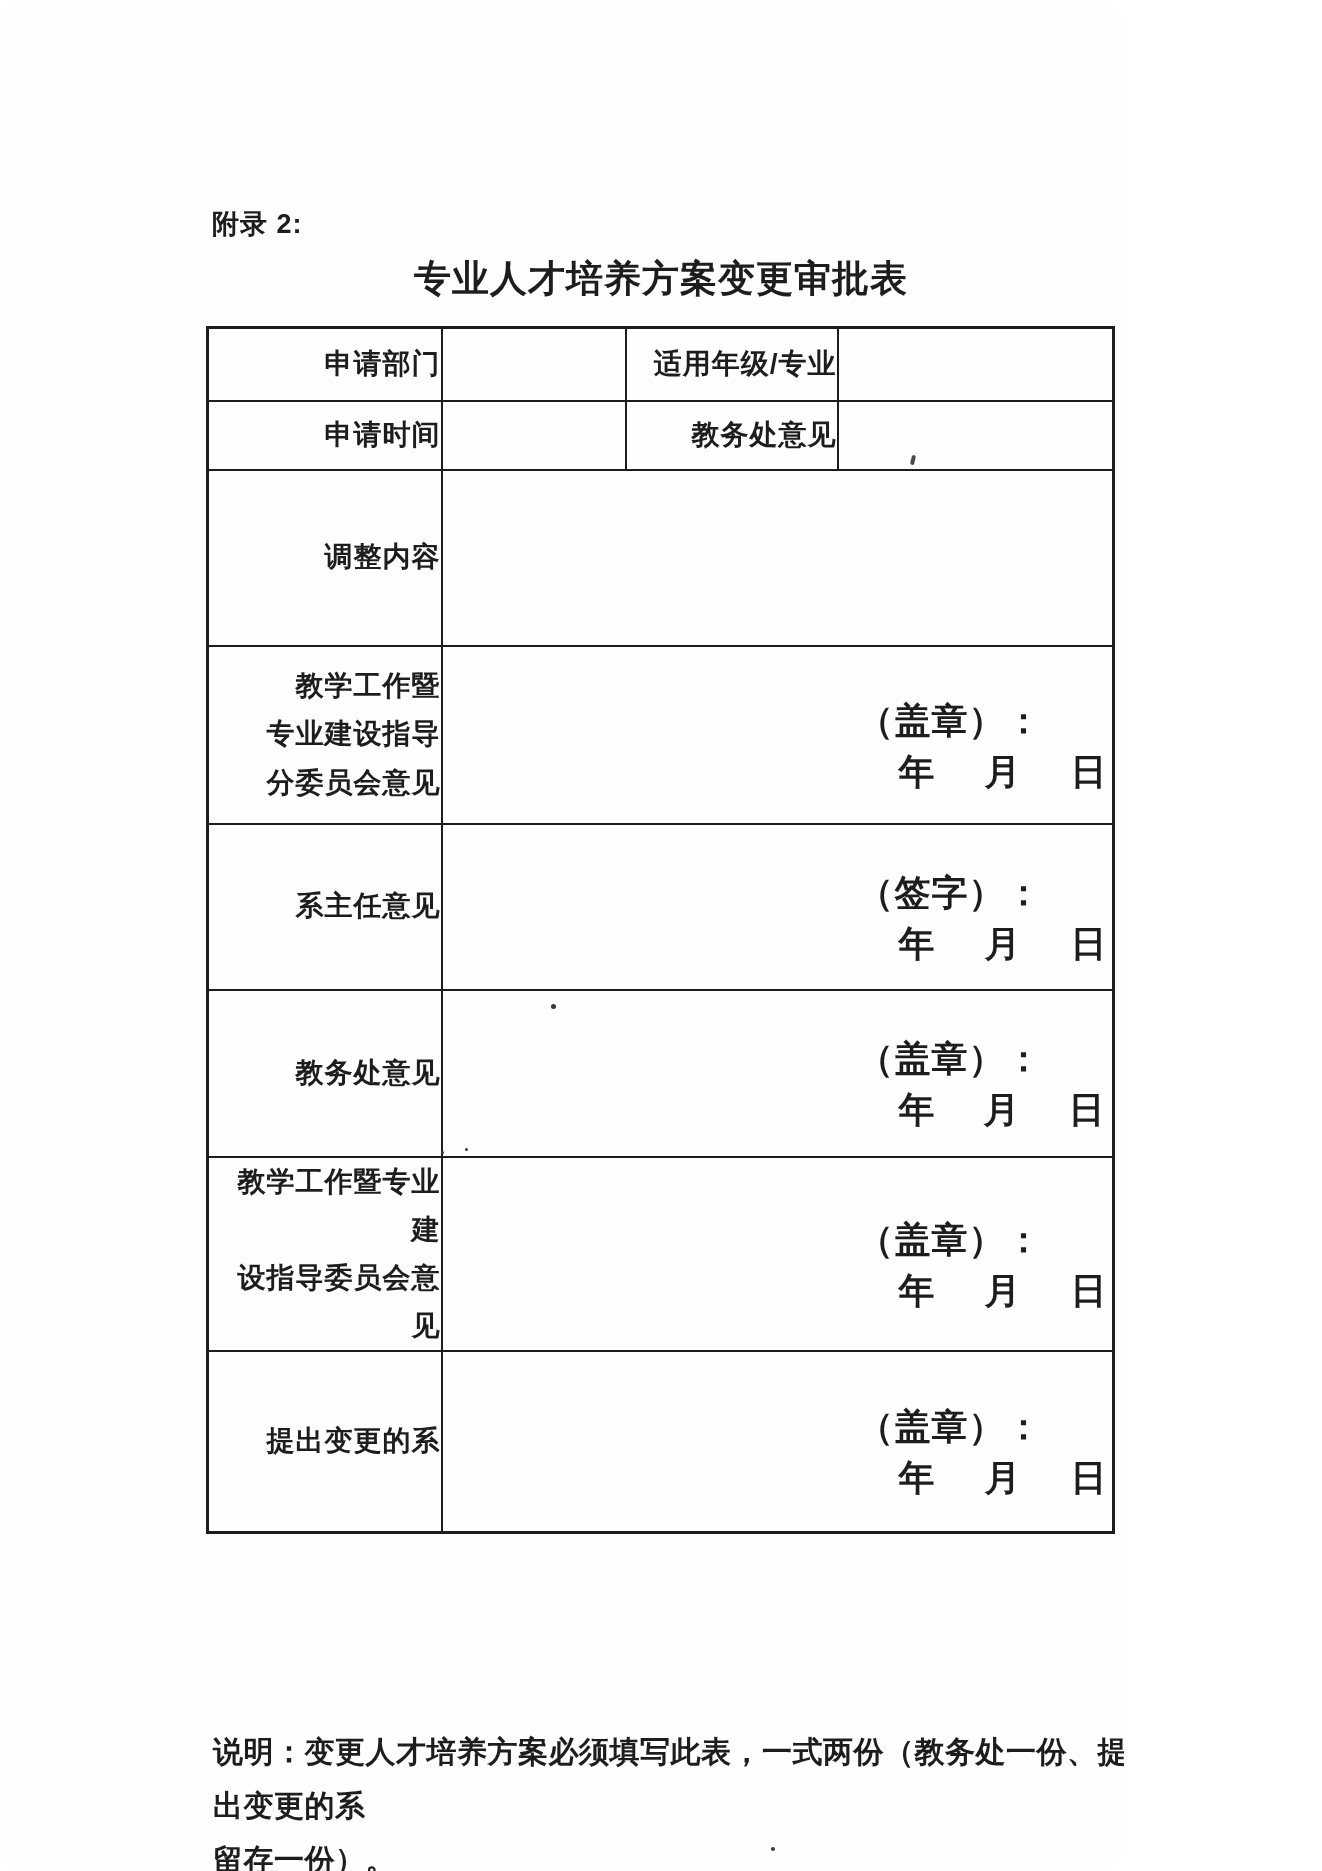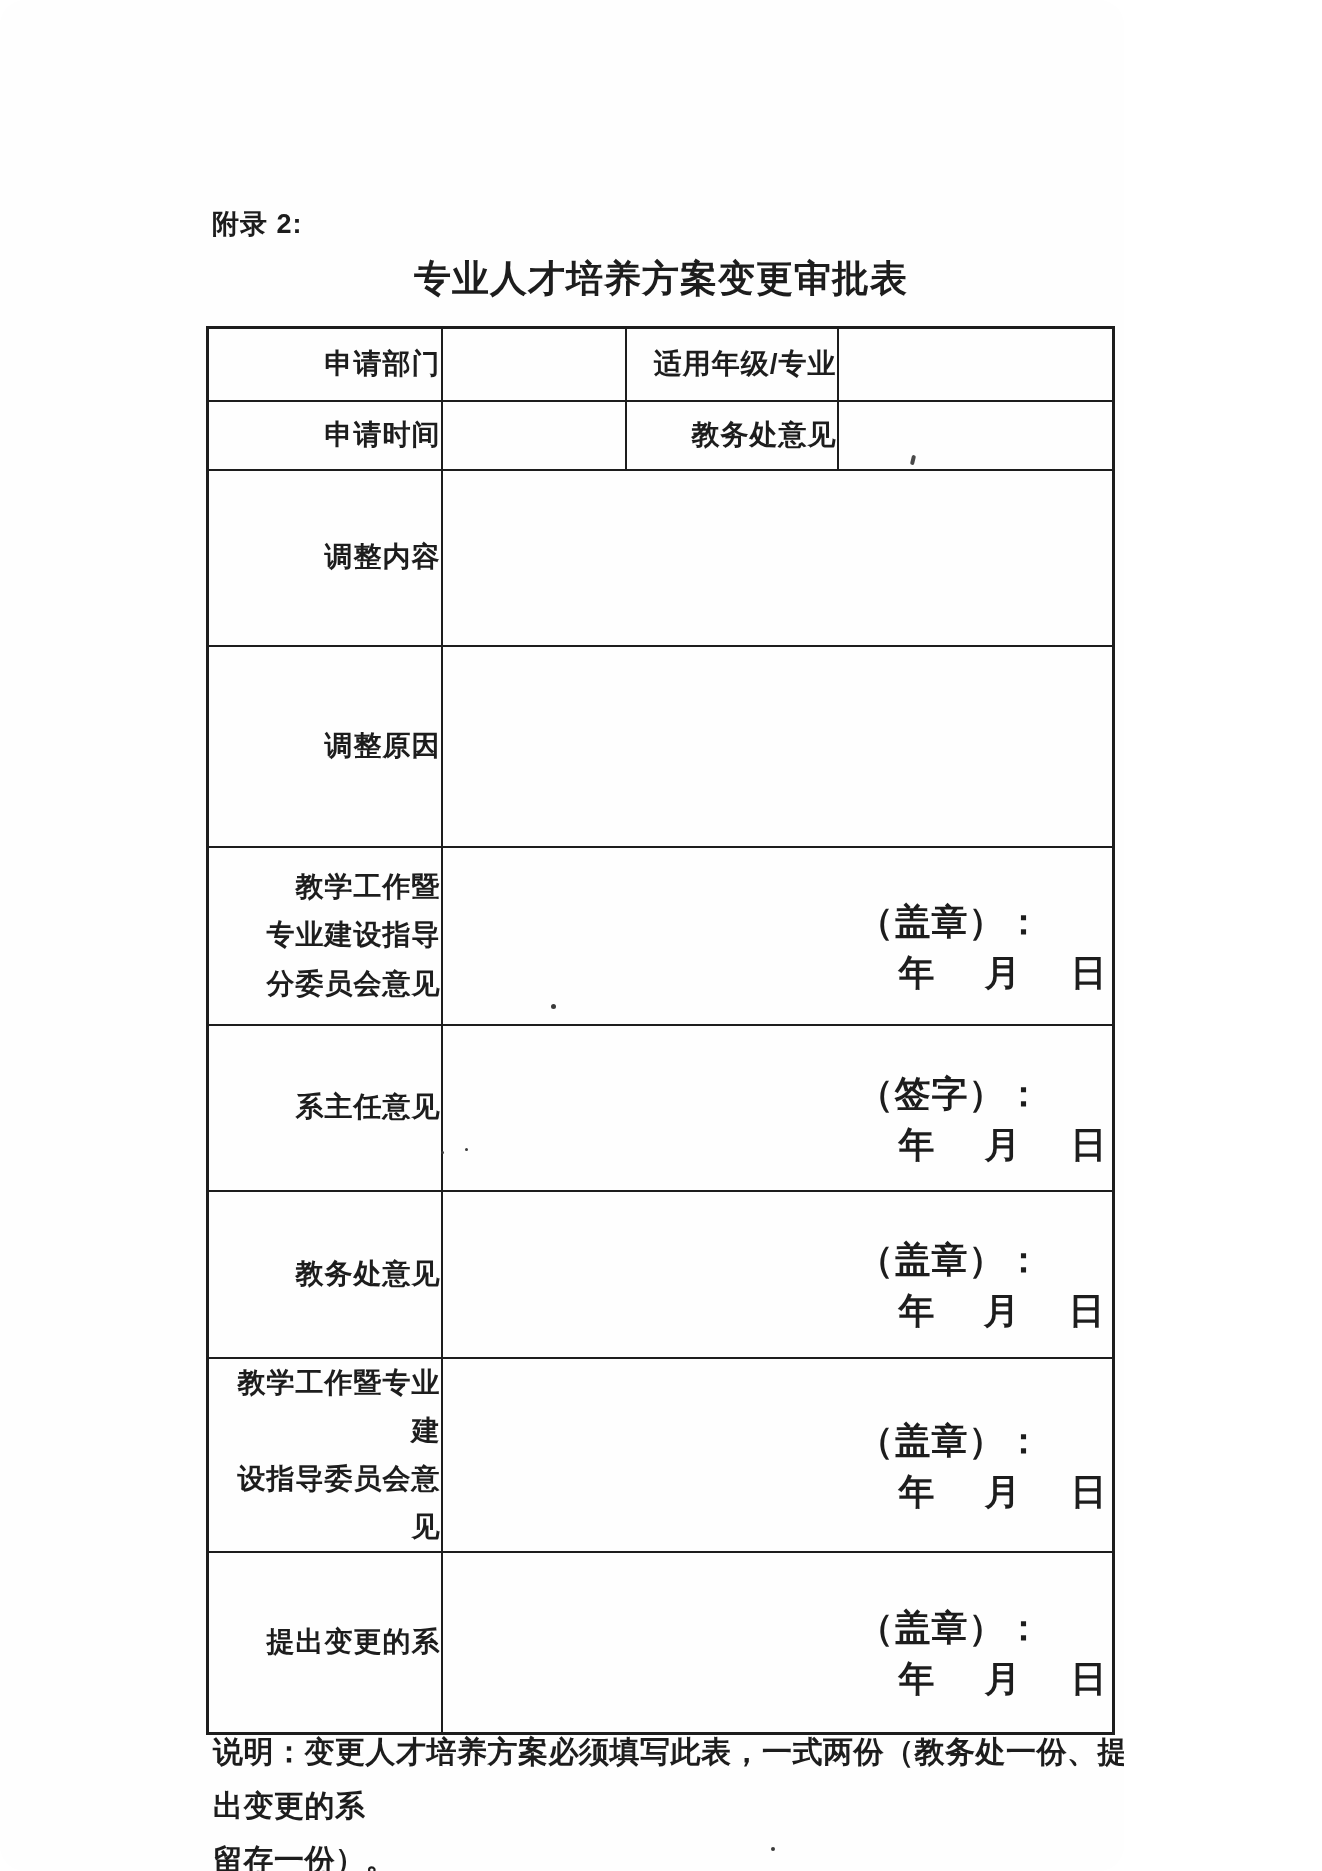--- a/index.html
+++ b/index.html
@@ -137,24 +137,20 @@
       <td class="value-cell"></td>
       <td class="label-cell">教务处意见</td>
       <td class="value-cell"></td>
     </tr>
 
     <tr class="r3">
       <td class="label-cell">调整内容</td>
       <td class="content-cell" colspan="3"></td>
     </tr>
 
-    <tr class="r4">
-      <td class="label-cell">调整原因</td>
-      <td class="content-cell" colspan="3"></td>
-    </tr>
 
     <tr class="r5">
       <td class="label-cell">教学工作暨
 专业建设指导
 分委员会意见</td>
       <td class="content-cell" colspan="3">
         <div class="stamp">
           <div class="seal-line">（盖章）：</div>
           <div class="date-line">年 月 日</div>
         </div>

